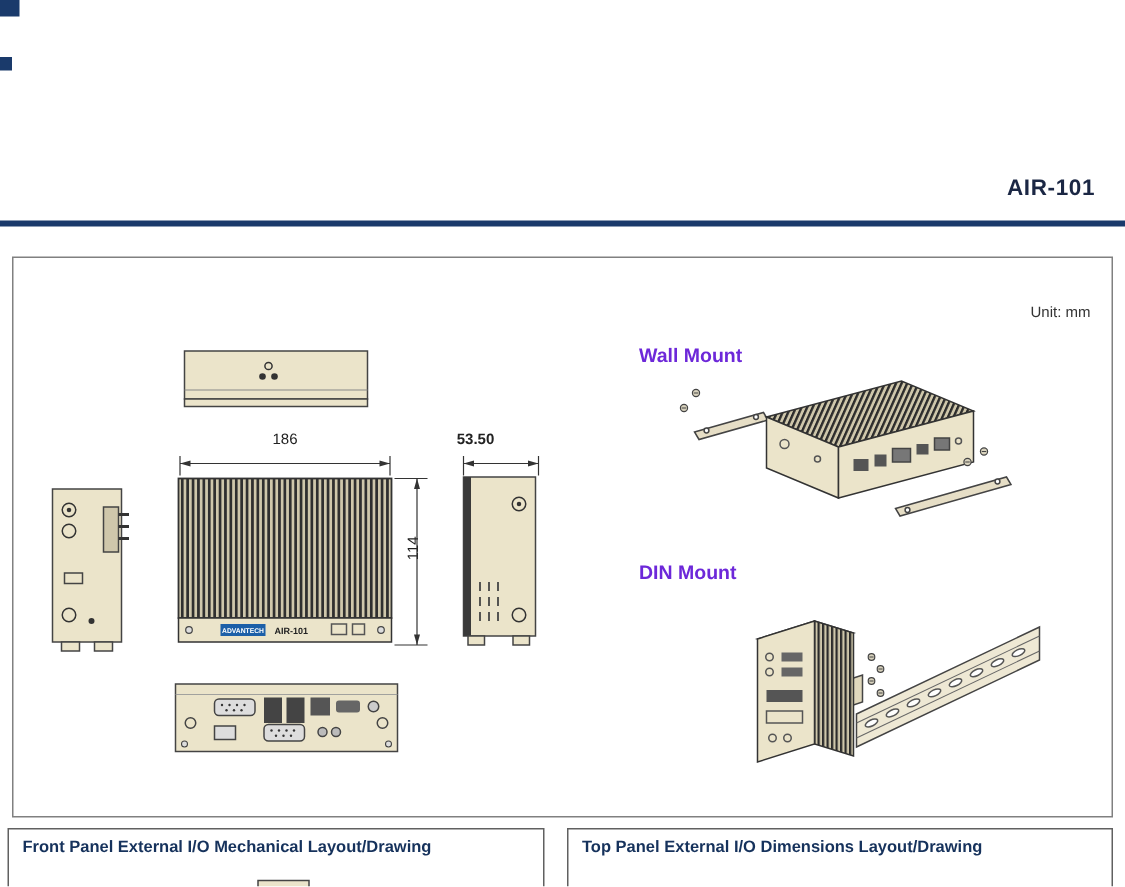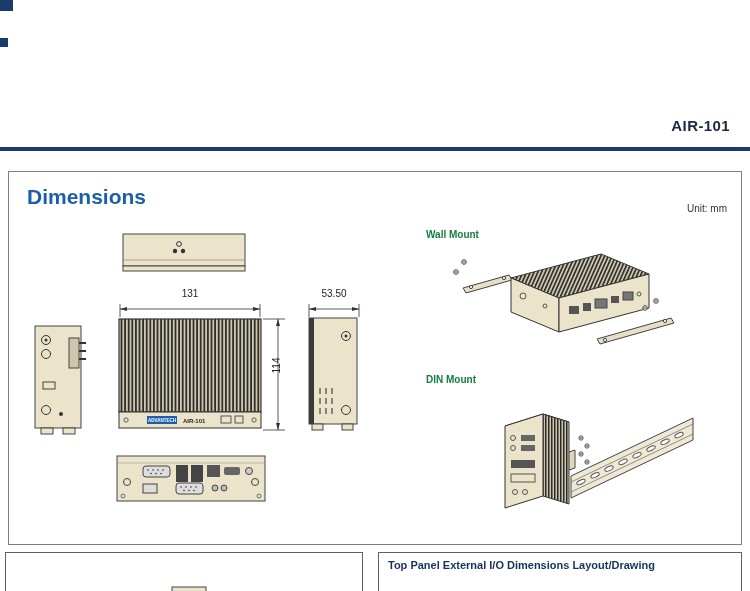--- a/index.html
+++ b/index.html
@@ -15,41 +15,40 @@
   .header-rule { position:absolute; left:0; top:147px; width:750px; height:4px; background:#1a3a6b; }
 
   .dim-box { position:absolute; left:8px; top:171px; width:734px; height:374px;
              border:1px solid #808080; background:#fff; }
   .dim-title { position:absolute; left:18px; top:13px; font-size:21px; font-weight:bold; color:#1c5fa8; }
   .unit-label { position:absolute; right:14px; top:31px; font-size:10px; color:#333; }
 
   .draw { position:absolute; }
   .dim-text { position:absolute; font-size:10px; color:#222; text-align:center; }
   .dim-text.vert { transform:rotate(-90deg); }
-  .mount-label { position:absolute; font-size:10px; font-weight:bold; color:#15803d; }
+  .mount-label { position:absolute; font-size:13px; font-weight:bold; color:#6d28d9; }
 
   .panel-box { position:absolute; top:552px; height:58px; border:1px solid #606060; background:#fff; }
   .panel-box.left { left:5px; width:358px; }
   .panel-box.right { left:378px; width:364px; }
   .panel-title { padding:6px 9px 0 9px; font-size:11px; font-weight:bold; color:#16325c; }
   .mini-draw { position:absolute; left:138px; top:30px; }
 </style>
 </head>
 <body>
 
 <div class="page">
 
   <div class="page-mark-a"></div>
   <div class="page-mark-b"></div>
 
   <div class="product-title">AIR-101</div>
   <div class="header-rule"></div>
 
   <section class="dim-box">
-    <h1 class="dim-title">Dimensions</h1>
     <div class="unit-label">Unit: mm</div>
 
     <svg class="draw" style="left:112px; top:60px;" width="126" height="42" viewBox="0 0 126 42">
       <rect x="2" y="2" width="122" height="32" fill="#ebe4ca" stroke="#444"></rect>
       <line x1="2" y1="28" x2="124" y2="28" stroke="#888" stroke-width="0.7"></line>
       <circle cx="58" cy="12" r="2.4" fill="none" stroke="#333"></circle>
       <circle cx="54" cy="19" r="2.2" fill="#333"></circle>
       <circle cx="62" cy="19" r="2.2" fill="#333"></circle>
       <rect x="2" y="34" width="122" height="5" fill="#ebe4ca" stroke="#444"></rect>
     </svg>
@@ -65,21 +64,21 @@
         <line x1="48" y1="27" x2="55" y2="27" stroke="#333" stroke-width="2"></line>
         <line x1="48" y1="35" x2="55" y2="35" stroke="#333" stroke-width="2"></line>
       </g>
       <rect x="12" y="58" width="12" height="7" stroke="#444" fill="none"></rect>
       <circle cx="15" cy="86" r="4.5" fill="none" stroke="#333"></circle>
       <circle cx="30" cy="90" r="2" fill="#333"></circle>
       <rect x="10" y="104" width="12" height="6" fill="#ebe4ca" stroke="#444"></rect>
       <rect x="32" y="104" width="12" height="6" fill="#ebe4ca" stroke="#444"></rect>
     </svg>
 
-    <span class="dim-text" style="left:108px; top:116px; width:146px;">131</span>
+    <span class="dim-text" style="left:108px; top:116px; width:146px;">186</span>
     <svg class="draw" style="left:108px; top:130px;" width="146" height="16" viewBox="0 0 146 16">
       <line x1="3" y1="15" x2="3" y2="2" stroke="#333" stroke-width="0.8"></line>
       <line x1="143" y1="15" x2="143" y2="2" stroke="#333" stroke-width="0.8"></line>
       <line x1="3" y1="7" x2="143" y2="7" stroke="#333" stroke-width="0.8"></line>
       <polygon points="3,7 10,5 10,9" fill="#333"></polygon>
       <polygon points="143,7 136,5 136,9" fill="#333"></polygon>
     </svg>
 
     <svg class="draw" style="left:108px; top:145px;" width="146" height="115" viewBox="0 0 146 115">
       <defs>
@@ -101,21 +100,21 @@
 
     <span class="dim-text vert" style="left:252px; top:188px; width:30px;">114</span>
     <svg class="draw" style="left:252px; top:144px;" width="26" height="118" viewBox="0 0 26 118">
       <line x1="2" y1="3" x2="24" y2="3" stroke="#333" stroke-width="0.8"></line>
       <line x1="2" y1="114" x2="24" y2="114" stroke="#333" stroke-width="0.8"></line>
       <line x1="17" y1="3" x2="17" y2="114" stroke="#333" stroke-width="0.8"></line>
       <polygon points="17,3 15,10 19,10" fill="#333"></polygon>
       <polygon points="17,114 15,107 19,107" fill="#333"></polygon>
     </svg>
 
-    <span class="dim-text" style="left:295px; top:116px; width:60px;">53.50</span>
+    <span class="dim-text" style="left:278px; top:116px; width:60px;font-weight:bold;">53.50</span>
     <svg class="draw" style="left:295px; top:130px;" width="60" height="16" viewBox="0 0 60 16">
       <line x1="5" y1="15" x2="5" y2="2" stroke="#333" stroke-width="0.8"></line>
       <line x1="55" y1="15" x2="55" y2="2" stroke="#333" stroke-width="0.8"></line>
       <line x1="5" y1="7" x2="55" y2="7" stroke="#333" stroke-width="0.8"></line>
       <polygon points="5,7 12,5 12,9" fill="#333"></polygon>
       <polygon points="55,7 48,5 48,9" fill="#333"></polygon>
     </svg>
 
     <svg class="draw" style="left:295px; top:142px;" width="60" height="122" viewBox="0 0 60 122">
       <rect x="5" y="4" width="48" height="106" fill="#ebe4ca" stroke="#444"></rect>
@@ -264,20 +263,21 @@
         <rect x="42" y="65" width="14" height="6" fill="#666"></rect>
         <rect x="32" y="80" width="24" height="8" fill="#555"></rect>
         <rect x="32" y="94" width="24" height="8" fill="none" stroke="#555"></rect>
         <circle cx="36" cy="112" r="2.5" fill="none" stroke="#555"></circle>
         <circle cx="46" cy="112" r="2.5" fill="none" stroke="#555"></circle>
       </g>
     </svg>
   </section>
 
   <section class="panel-box left">
+    <div class="panel-title">Front Panel External I/O Mechanical Layout/Drawing</div>
     <svg class="mini-draw" width="90" height="30" viewBox="0 0 90 30">
       <rect x="28" y="4" width="34" height="10" fill="#ebe4ca" stroke="#444"></rect>
       <rect x="10" y="14" width="70" height="16" fill="#ebe4ca" stroke="#444"></rect>
     </svg>
   </section>
 
   <section class="panel-box right">
     <div class="panel-title">Top Panel External I/O Dimensions Layout/Drawing</div>
   </section>
 

